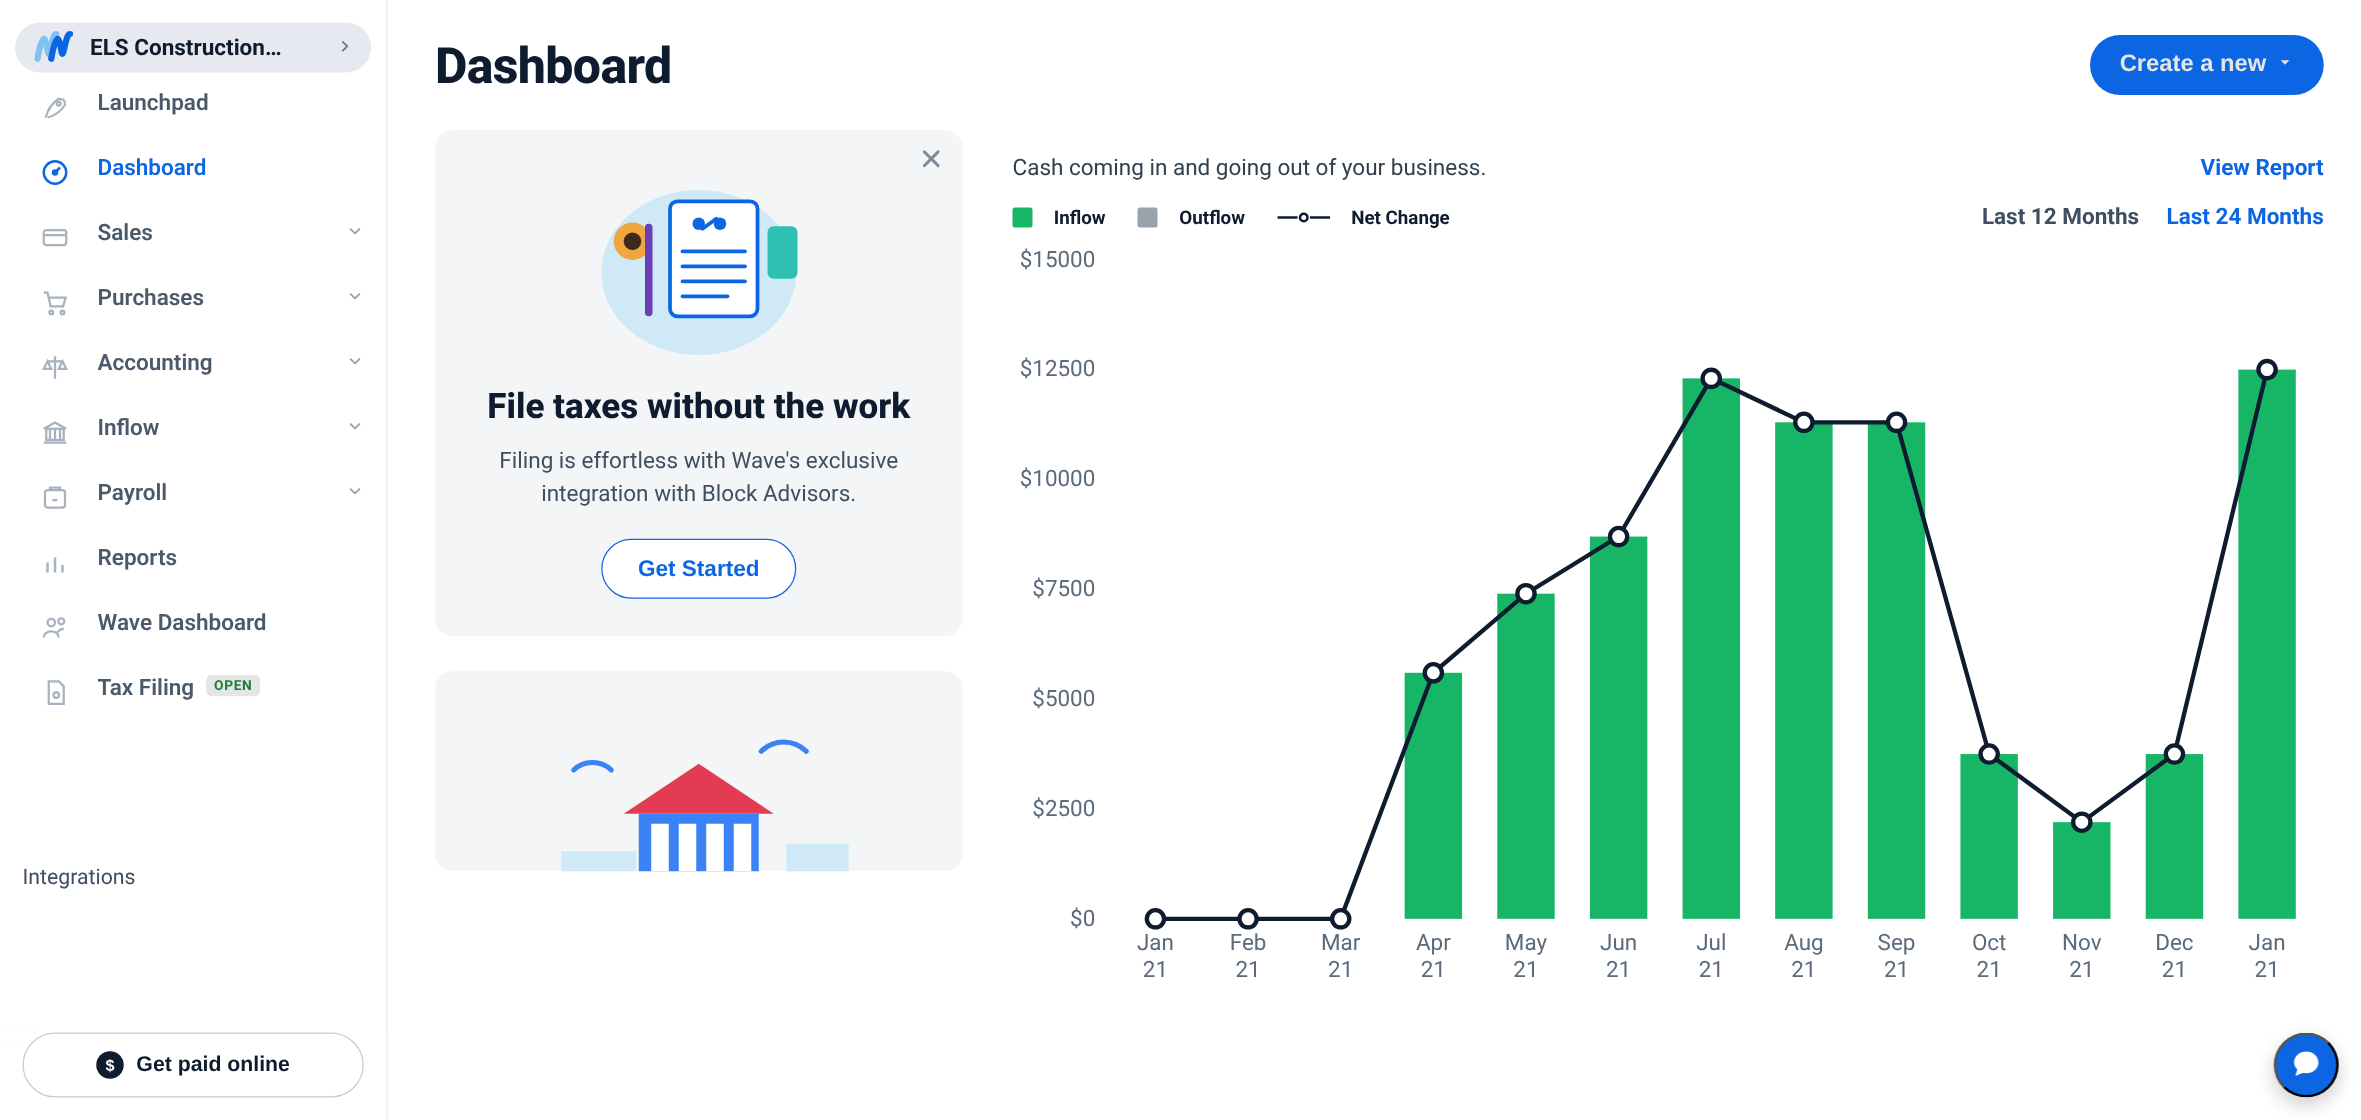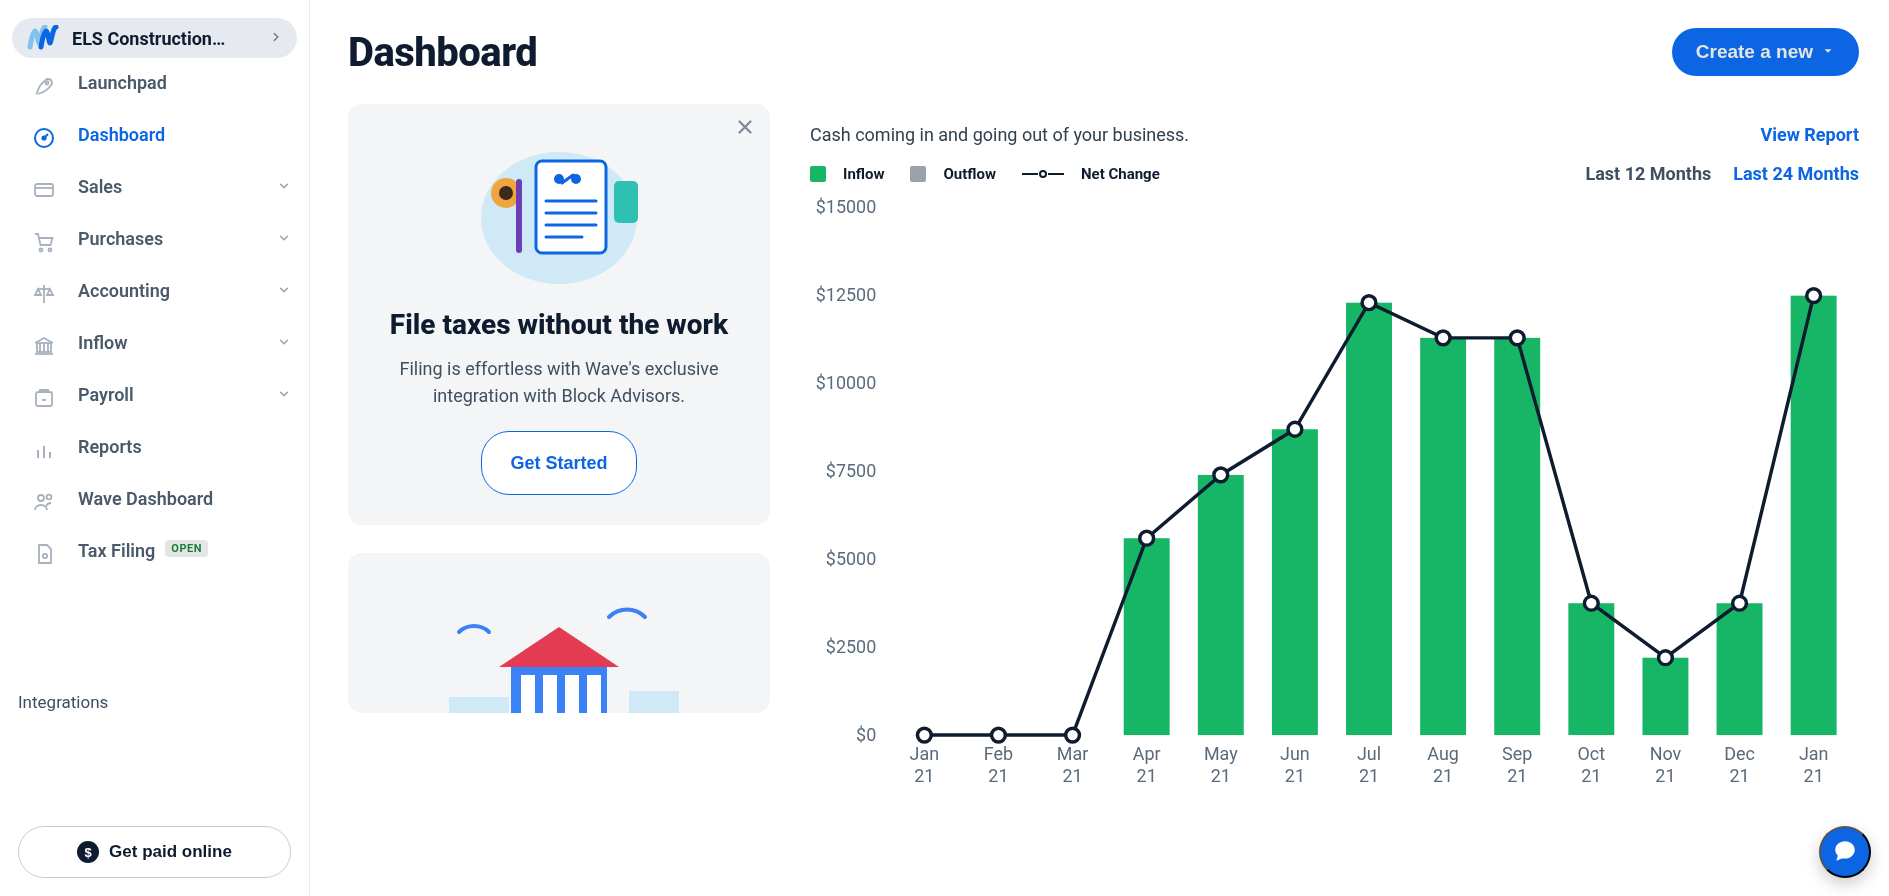--- a/index.html
+++ b/index.html
@@ -136,21 +136,21 @@
     height: 170px;
     display: flex; align-items: center; justify-content: center;
   }
   .card-title { font-size: 28px; font-weight: 800; margin-top: 10px; }
   .card-desc { font-size: 18px; color: #3f4f60; margin-top: 14px; line-height: 1.5; }
   .card-cta {
     margin-top: 22px;
     display: inline-flex; align-items: center; justify-content: center;
     border: 1.5px solid #0c66e4; color: #0c66e4;
     background: #fff;
-    border-radius: 28px; height: 64px; padding: 0 28px;
+    border-radius: 28px; height: 48px; padding: 0 28px;
     font-weight: 700; font-size: 18px; cursor: pointer;
   }
   .card2-ill { height: 150px; display: flex; align-items: flex-end; justify-content: center; padding-top: 8px; }
   
   .cashflow { flex: 1 1 auto; min-width: 0; }
   .cf-title { font-size: 26px; font-weight: 800; }
   .cf-row { display: flex; align-items: center; justify-content: space-between; margin-top: 20px; }
   .cf-desc { font-size: 18px; color: #30404f; }
   .cf-link { color: #0c66e4; font-weight: 700; font-size: 18px; cursor: pointer; }
   .legend-row { display: flex; align-items: center; justify-content: space-between; margin-top: 18px; }

